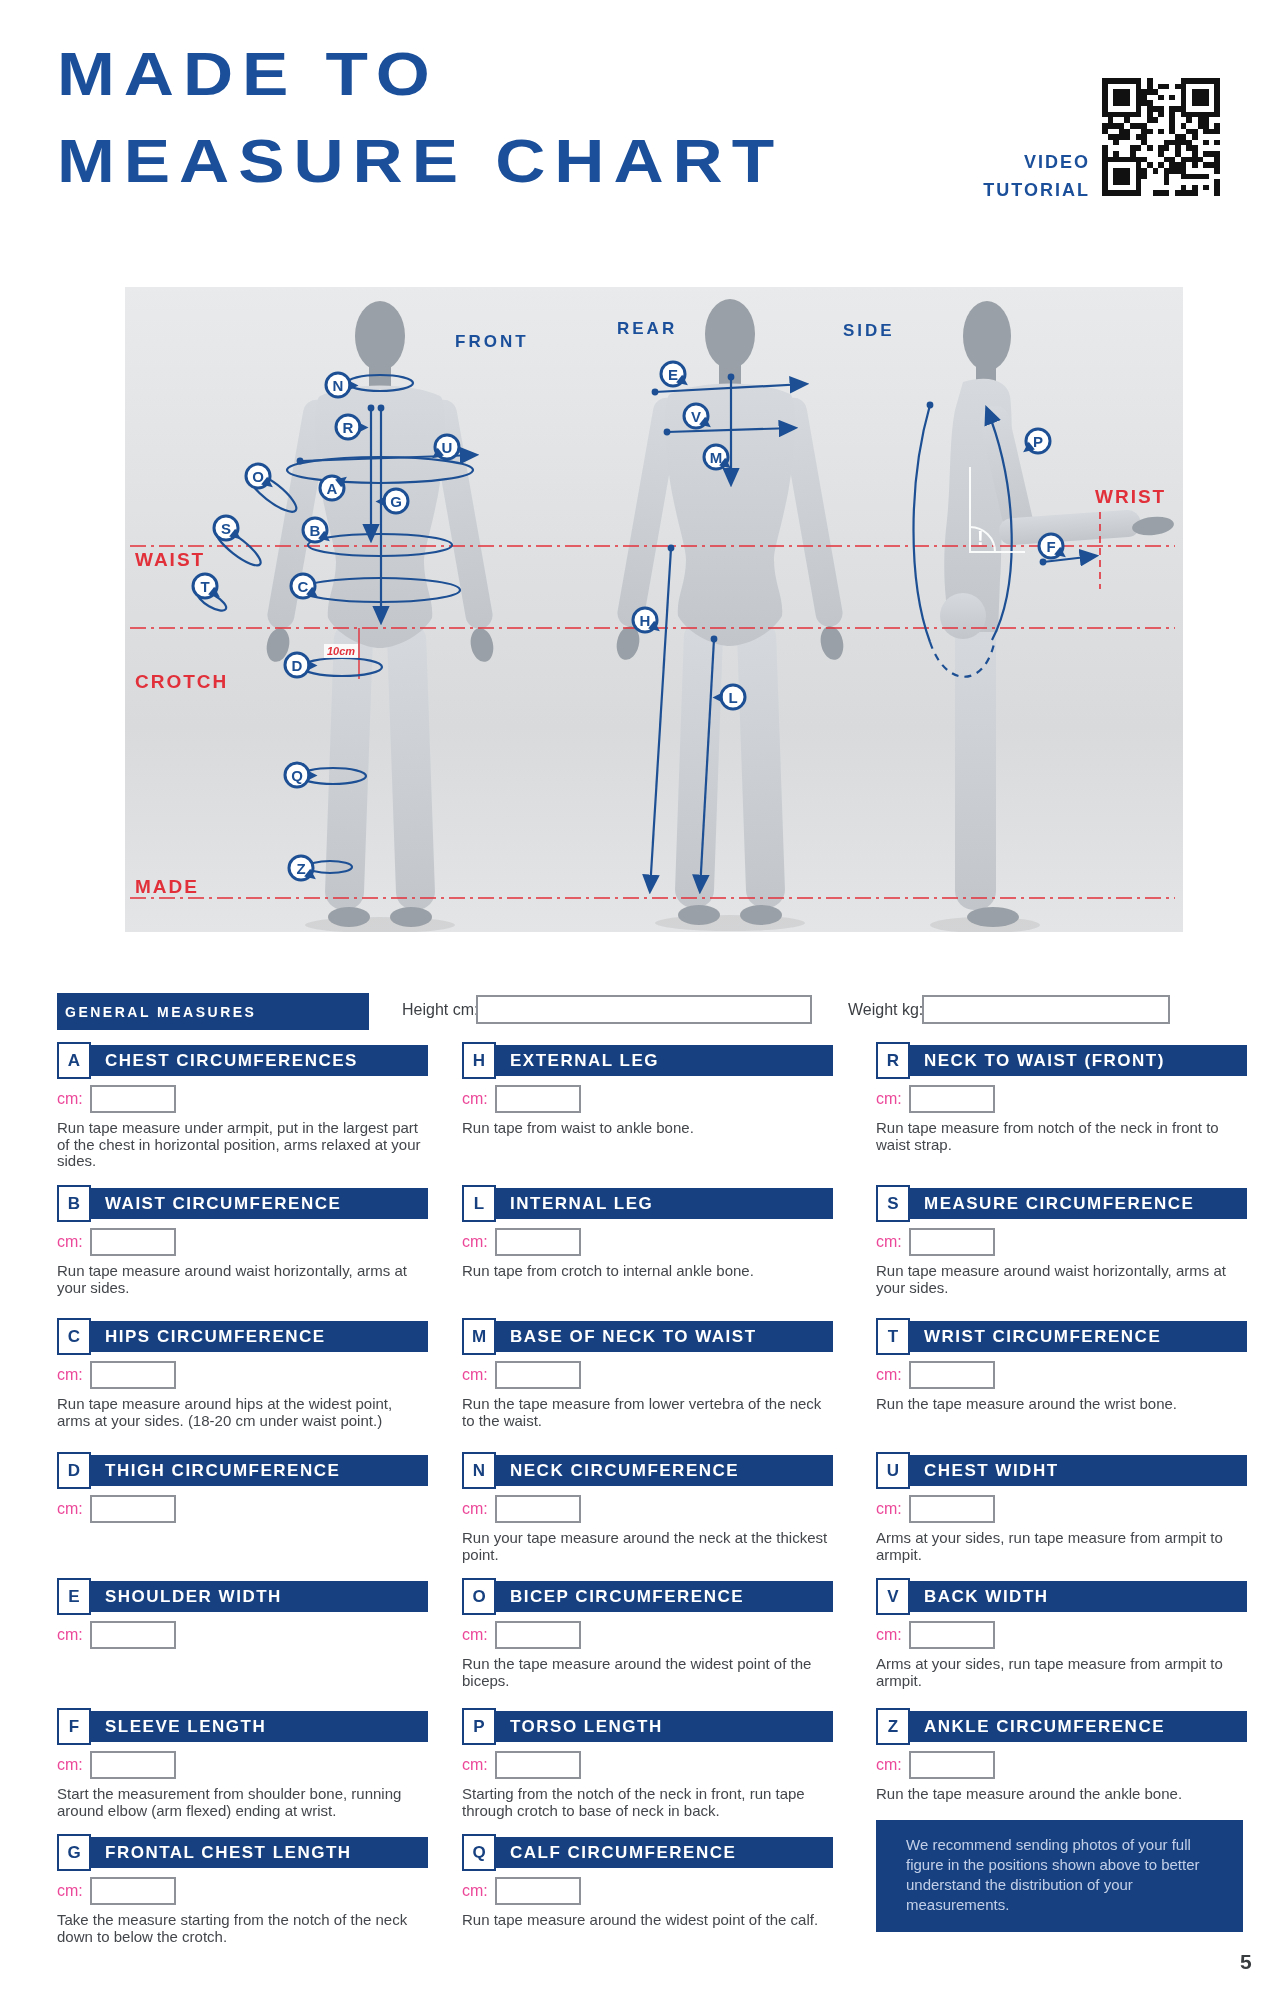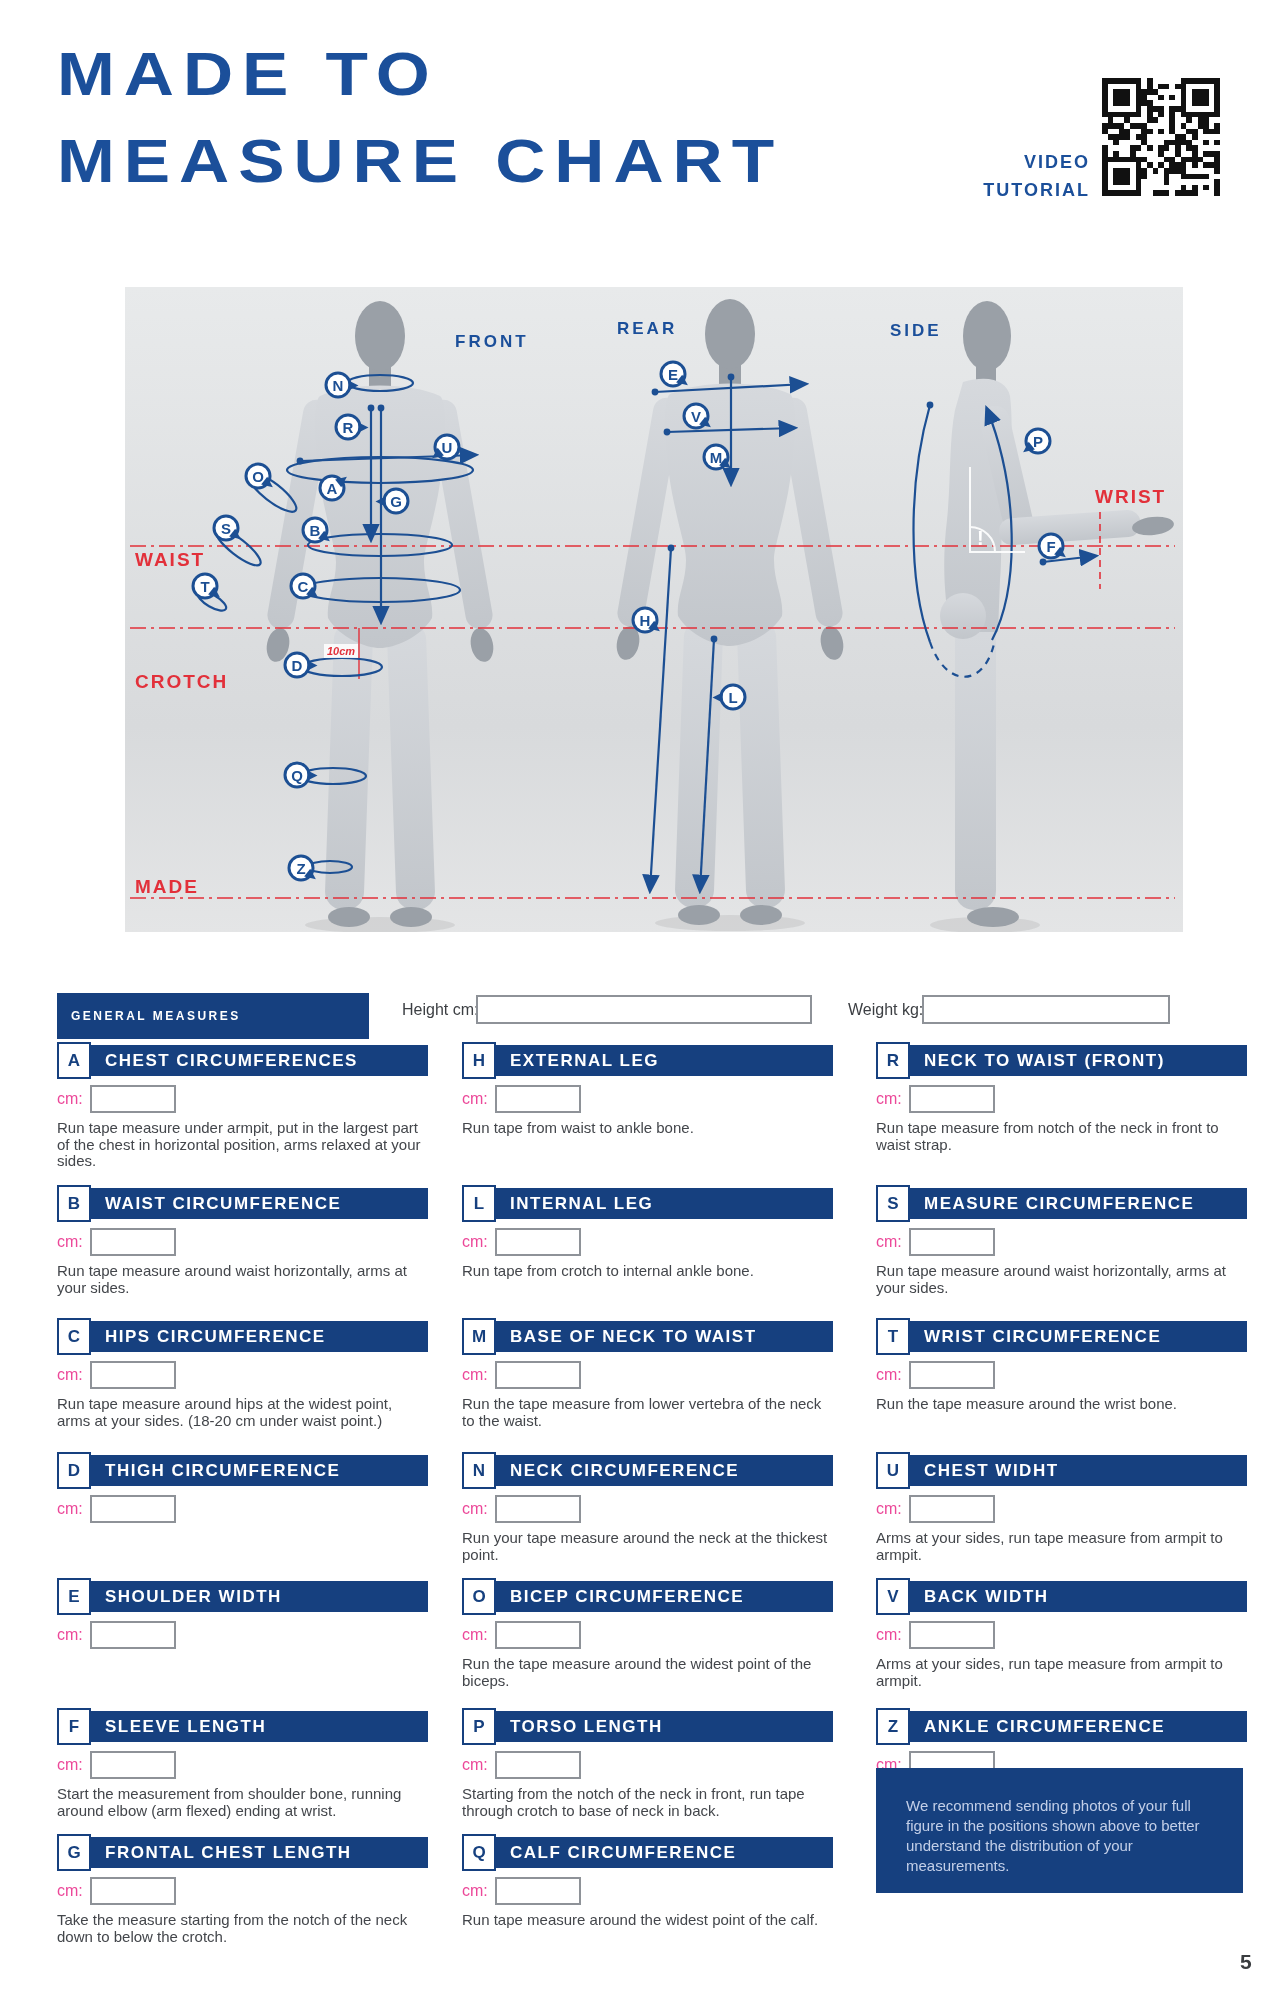--- a/index.html
+++ b/index.html
@@ -29,22 +29,22 @@
           color:var(--blue_line);font-weight:bold;font-size:15px;display:flex;align-items:center;justify-content:center;
           transform:translate(-50%,-50%);z-index:5}
   .marker::after{content:"";position:absolute;width:0;height:0;border:5px solid transparent}
   .marker.tail-r::after{left:100%;top:50%;margin-top:-5px;border-left:10px solid var(--blue_line)}
   .marker.tail-l::after{right:100%;top:50%;margin-top:-5px;border-right:10px solid var(--blue_line)}
   .marker.tail-br::after{left:72%;top:72%;border-left:11px solid var(--blue_line);transform:rotate(38deg)}
   .marker.tail-bl::after{right:72%;top:72%;border-right:11px solid var(--blue_line);transform:rotate(-38deg)}
   .marker.tail-tr::after{left:72%;bottom:72%;border-left:11px solid var(--blue_line);transform:rotate(-38deg)}
 
   
-  .gm-bar{position:absolute;left:57px;top:993px;width:312px;height:46px;background:var(--blue_dark);
-          color:#fff;font-weight:bold;font-size:12px;letter-spacing:2.5px;display:flex;align-items:center;padding-left:14px}
+  .gm-bar{position:absolute;left:57px;top:993px;width:312px;height:37px;background:var(--blue_dark);
+          color:#fff;font-weight:bold;font-size:14px;letter-spacing:2.5px;display:flex;align-items:center;padding-left:8px}
   .gm-label{position:absolute;font-size:16px;color:#3c3f43}
   .gm-input{position:absolute;height:29px;border:2px solid var(--input_border);background:#fff;font-size:15px;padding:0 6px}
 
   
   .col{position:absolute;top:1042px;width:371px}
   .col .section:nth-of-type(1){height:140px}
   .col .section:nth-of-type(2){height:130px}
   .col .section:nth-of-type(3){height:131px}
   .col .section:nth-of-type(4){height:123px}
   .col .section:nth-of-type(5){height:127px}
@@ -53,22 +53,22 @@
   .sec-bar{position:relative;height:31px;background:var(--blue_dark);margin-top:3px}
   .sec-letter{position:absolute;left:0;top:-3px;width:34px;height:37px;background:#fff;border:2.5px solid var(--blue_dark);
               color:var(--blue_dark);font-weight:bold;font-size:17px;display:flex;align-items:center;justify-content:center}
   .sec-title{position:absolute;left:48px;top:0;height:31px;display:flex;align-items:center;color:#fff;
              font-weight:bold;font-size:17px;letter-spacing:1.5px;white-space:nowrap}
   .cm-row{display:flex;align-items:center;margin-top:9px;height:28px}
   .cm-label{font-size:16px;color:#ec4899;margin-right:7px}
   .cm-input{width:86px;height:28px;border:2px solid var(--input_border);background:#fff;font-size:15px;padding:0 5px}
   .sec-desc{margin-top:7px;font-size:15px;line-height:16.5px;color:var(--gray_text)}
 
-  .note-box{position:absolute;left:876px;top:1768px;width:367px;background:var(--blue_dark);
-            color:var(--note_text);font-size:15px;line-height:20px;padding:28px 22px 17px 30px}
+  .note-box{position:absolute;left:876px;top:1820px;width:367px;background:var(--blue_dark);
+            color:var(--note_text);font-size:15px;line-height:20px;padding:15px 22px 17px 30px}
   .page-num{position:absolute;left:1240px;top:1950px;font-size:21px;font-weight:bold;color:#3a3d40}
 </style>
 </head>
 <body>
 
 <div class="page">
 
   <div class="title">
     <div>MADE TO</div>
     <div>MEASURE CHART</div>
@@ -407,21 +407,21 @@
         <path d="M 845,240 A 25 25 0 0 1 870,265"></path>
       </g>
       <text x="852" y="258" fill="#ffffff" font-size="20" font-weight="bold" font-family="Liberation Sans, sans-serif">!</text>
     </svg>
 
     <div>
       <div class="view-label" style="left: 330px; top: 45px;">FRONT</div>
 
       <div class="view-label" style="left: 492px; top: 32px;">REAR</div>
 
-      <div class="view-label" style="left: 765px; top: 34px;">SIDE</div>
+      <div class="view-label" style="left: 718px; top: 34px;">SIDE</div>
     </div>
 
     <div>
       <div class="guide-label" style="left: 10px; top: 262px;">WAIST</div>
 
       <div class="guide-label" style="left: 10px; top: 384px;">CROTCH</div>
 
       <div class="guide-label" style="left: 10px; top: 589px;">MADE</div>
 
       <div class="guide-label" style="left: 970px; top: 199px;">WRIST</div>

